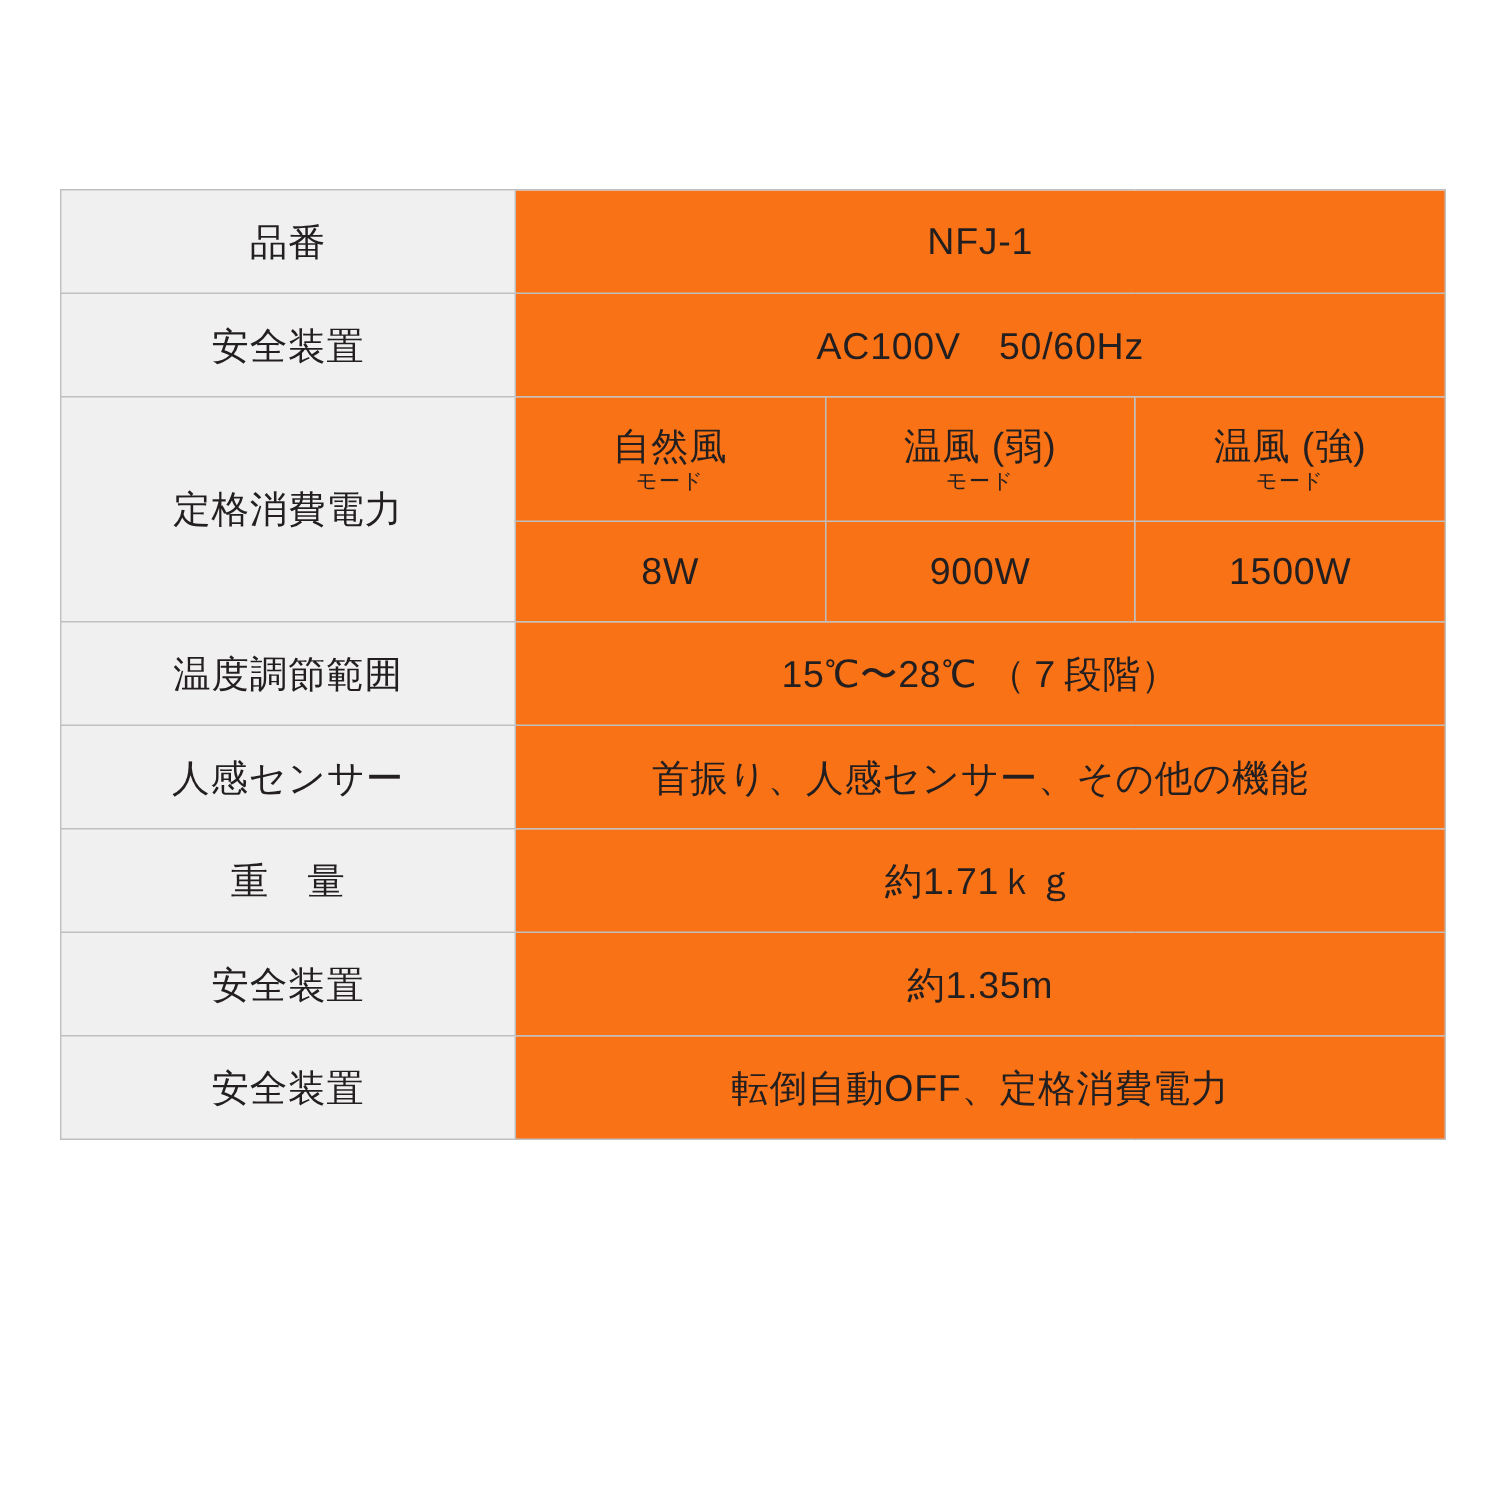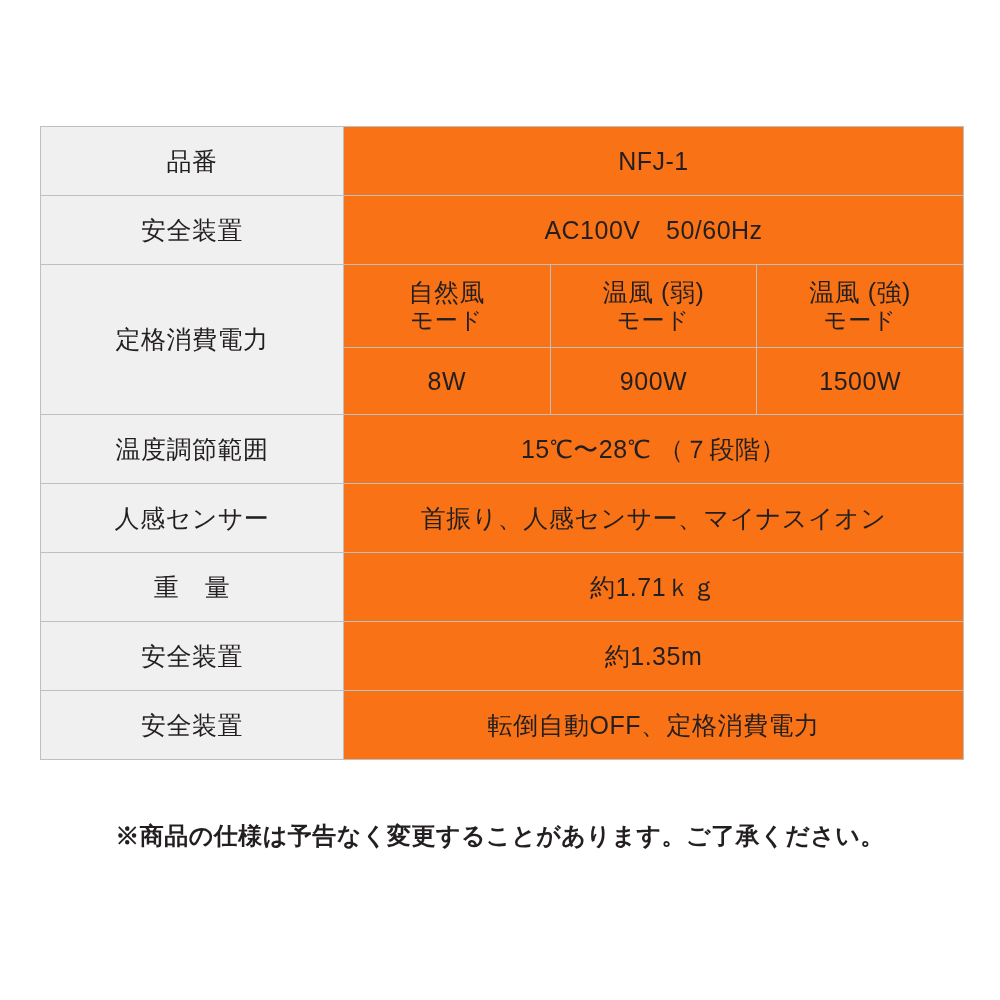--- a/index.html
+++ b/index.html
@@ -47,21 +47,21 @@
   }
   .mode-cell {
     line-height: 1.15;
     padding: 8px 0;
   }
   .mode-main {
     font-size: 25px;
     display: block;
   }
   .mode-sub {
-    font-size: 23px;
+    font-size: 14px;
     display: block;
     letter-spacing: 1px;
   }
   .watt-row td {
     height: 64px;
   }
   .note {
     position: absolute;
     left: 0;
     top: 820px;
@@ -106,31 +106,30 @@
         <td class="value">8W</td>
         <td class="value">900W</td>
         <td class="value">1500W</td>
       </tr>
       <tr>
         <td class="label">温度調節範囲</td>
         <td class="value" colspan="3">15℃〜28℃ （７段階）</td>
       </tr>
       <tr>
         <td class="label">人感センサー</td>
-        <td class="value" colspan="3">首振り、人感センサー、マイナスイオン</td>
+        <td class="value" colspan="3">首振り、人感センサー、その他の機能</td>
       </tr>
       <tr>
         <td class="label">重　量</td>
         <td class="value" colspan="3">約1.71ｋｇ</td>
       </tr>
       <tr>
         <td class="label">安全装置</td>
         <td class="value" colspan="3">約1.35m</td>
       </tr>
       <tr>
         <td class="label">安全装置</td>
         <td class="value" colspan="3">転倒自動OFF、定格消費電力</td>
       </tr>
     </tbody>
   </table>
 
-  <div class="note">※商品の仕様は予告なく変更することがあります。ご了承ください。</div>
 </div>
 
 </body></html>

